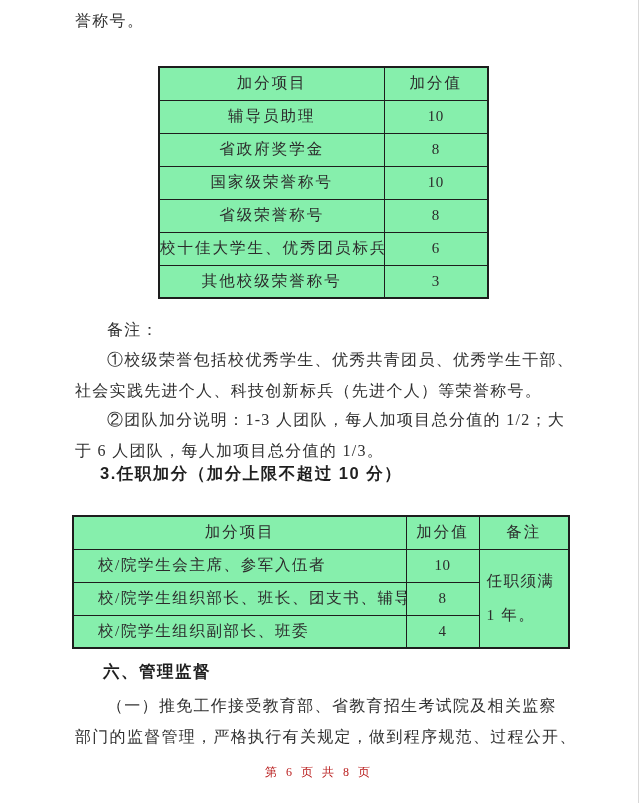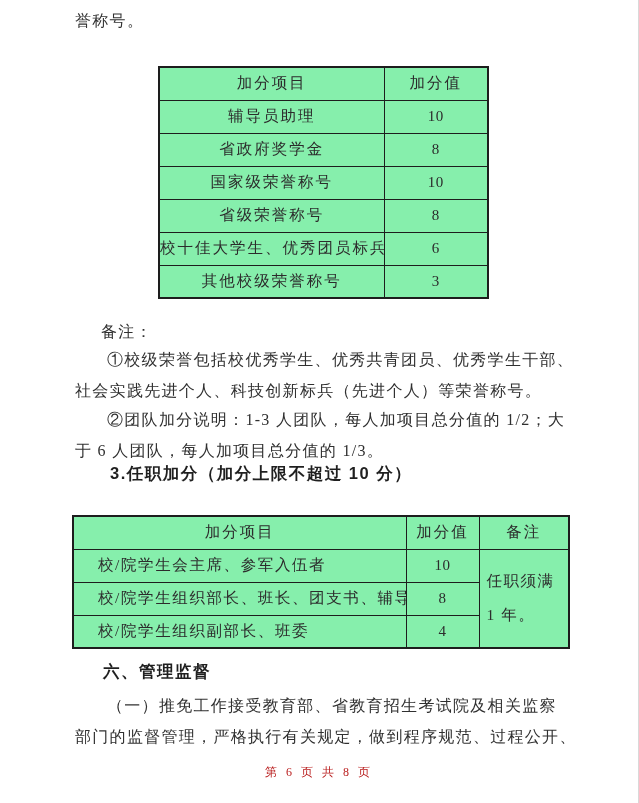--- a/index.html
+++ b/index.html
@@ -106,35 +106,35 @@
       <td>校十佳大学生、优秀团员标兵</td>
       <td class="num">6</td>
     </tr>
     <tr>
       <td>其他校级荣誉称号</td>
       <td class="num">3</td>
     </tr>
   </tbody>
     </table>
 
-  <div class="body-text" style="left:101px; top:316px;">
+  <div class="body-text" style="left:107px; top:316px;font-family:Liberation Mono, monospace;">
     <span class="line">备注：</span>
   </div>
 
   <div class="body-text" style="left:75px; top:344px;">
     <span class="line indent">①校级荣誉包括校优秀学生、优秀共青团员、优秀学生干部、</span>
     <span class="line">社会实践先进个人、科技创新标兵（先进个人）等荣誉称号。</span>
   </div>
 
   <div class="body-text" style="left:75px; top:404px;">
     <span class="line indent">②团队加分说明：1-3 人团队，每人加项目总分值的 1/2；大</span>
     <span class="line">于 6 人团队，每人加项目总分值的 1/3。</span>
   </div>
 
-  <div class="heading" style="left:110px; top:463px;text-align:right;">3.任职加分（加分上限不超过 10 分）</div>
+  <div class="heading" style="left:100px; top:463px;text-align:right;">3.任职加分（加分上限不超过 10 分）</div>
 
   <table class="t2">
     <colgroup>
         <col style="width:333px">
         <col style="width:73px">
         <col style="width:90px">
       </colgroup>
     <tbody>
         <tr>
       <td>加分项目</td>

